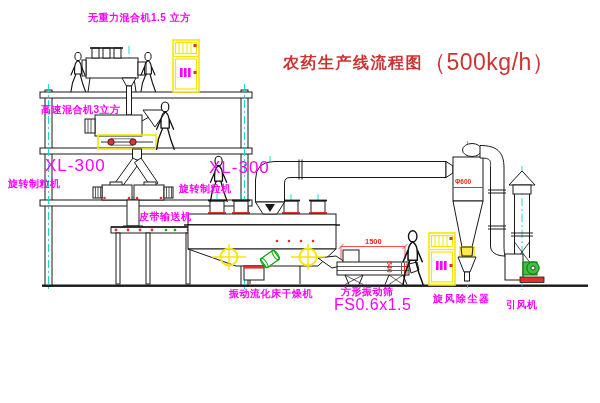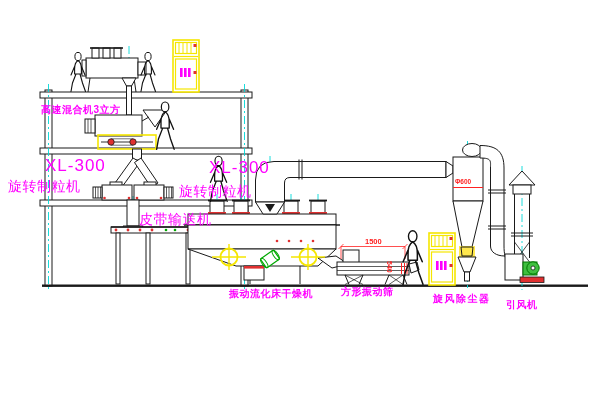--- a/index.html
+++ b/index.html
@@ -1,20 +1,20 @@
 <!DOCTYPE html>
 <html><head>
 <meta charset="utf-8">
 <style>
   html,body{margin:0;padding:0;background:#888;}
   .stage{position:relative;width:600px;height:403px;background:#fff;overflow:hidden;
          font-family:"Liberation Sans",sans-serif;}
   .stage svg{position:absolute;left:0;top:0;}
   .lbl{position:absolute;white-space:nowrap;line-height:1;color:#FF00FF;}
-  .mag-sm{font-size:14px;font-weight:normal;letter-spacing:.5px;}
+  .mag-sm{font-size:10px;font-weight:bold;letter-spacing:.5px;}
   .mag-md{font-size:10px;font-weight:bold;letter-spacing:.5px;}
   .mag-lg{font-size:17px;letter-spacing:1px;margin-left:33px;}
   .mag-model{font-size:16px;letter-spacing:.5px;}
   .red-dim{color:#FF2222;font-size:7.5px;font-weight:bold;}
   .rot90{transform:rotate(90deg);transform-origin:left top;}
   .title-wrap{position:absolute;left:283px;top:47px;color:#CC3333;}
   .title-cn{font-size:16px;font-weight:bold;letter-spacing:1.5px;vertical-align:baseline;}
   .title-cap{font-size:23px;font-weight:400;letter-spacing:.5px;vertical-align:-2px;}
 </style>
 </head>
@@ -291,34 +291,39 @@
         <use href="#person" transform="translate(153,101.5) scale(1.21)"></use>
       </g>
   <g>
         <use href="#person" transform="translate(207,155.8) scale(1.155)"></use>
       </g>
   <g>
         <use href="#person" transform="translate(399,230.2) scale(1.37)"></use>
       </g>
 </svg>
 
-
+<div class="title-wrap">
+  <span class="title-cn">农药生产线流程图</span><span class="title-cap">（500kg/h）</span>
+</div>
+
+<div class="lbl mag-md" style="left:88px;top:13px;">无重力混合机1.5 立方</div>
 <div class="lbl mag-md" style="left:41px;top:105px;">高速混合机3立方</div>
 
 <div class="lbl mag-lg" style="left:12px;top:157px;">XL-300</div>
 <div class="lbl mag-sm" style="left:8px;top:179px;">旋转制粒机</div>
 
 <div class="lbl mag-lg" style="left:176px;top:159px;">XL-300</div>
 <div class="lbl mag-sm" style="left:179px;top:184px;">旋转制粒机</div>
 
 <div class="lbl mag-sm" style="left:139px;top:212px;">皮带输送机</div>
 
 <div class="lbl mag-md" style="left:229px;top:289px;">振动流化床干燥机</div>
 
 <div class="lbl mag-md" style="left:341px;top:287px;">方形振动筛</div>
+<div class="lbl mag-model" style="left:334px;top:297px;">FS0.6x1.5</div>
 
 <div class="lbl mag-md" style="left:433px;top:294px;letter-spacing:1.5px;">旋风除尘器</div>
 <div class="lbl mag-md" style="left:506px;top:300px;">引风机</div>
 
 <div class="lbl red-dim" style="left:357px;top:238px;margin-left:8px;">1500</div>
 <div class="lbl red-dim" style="left:455px;top:179px;font-size:6.5px;">Φ600</div>
 <div class="lbl red-dim rot90" style="left:393px;top:261px;font-size:7px;">540</div>
 
 </div>
 

